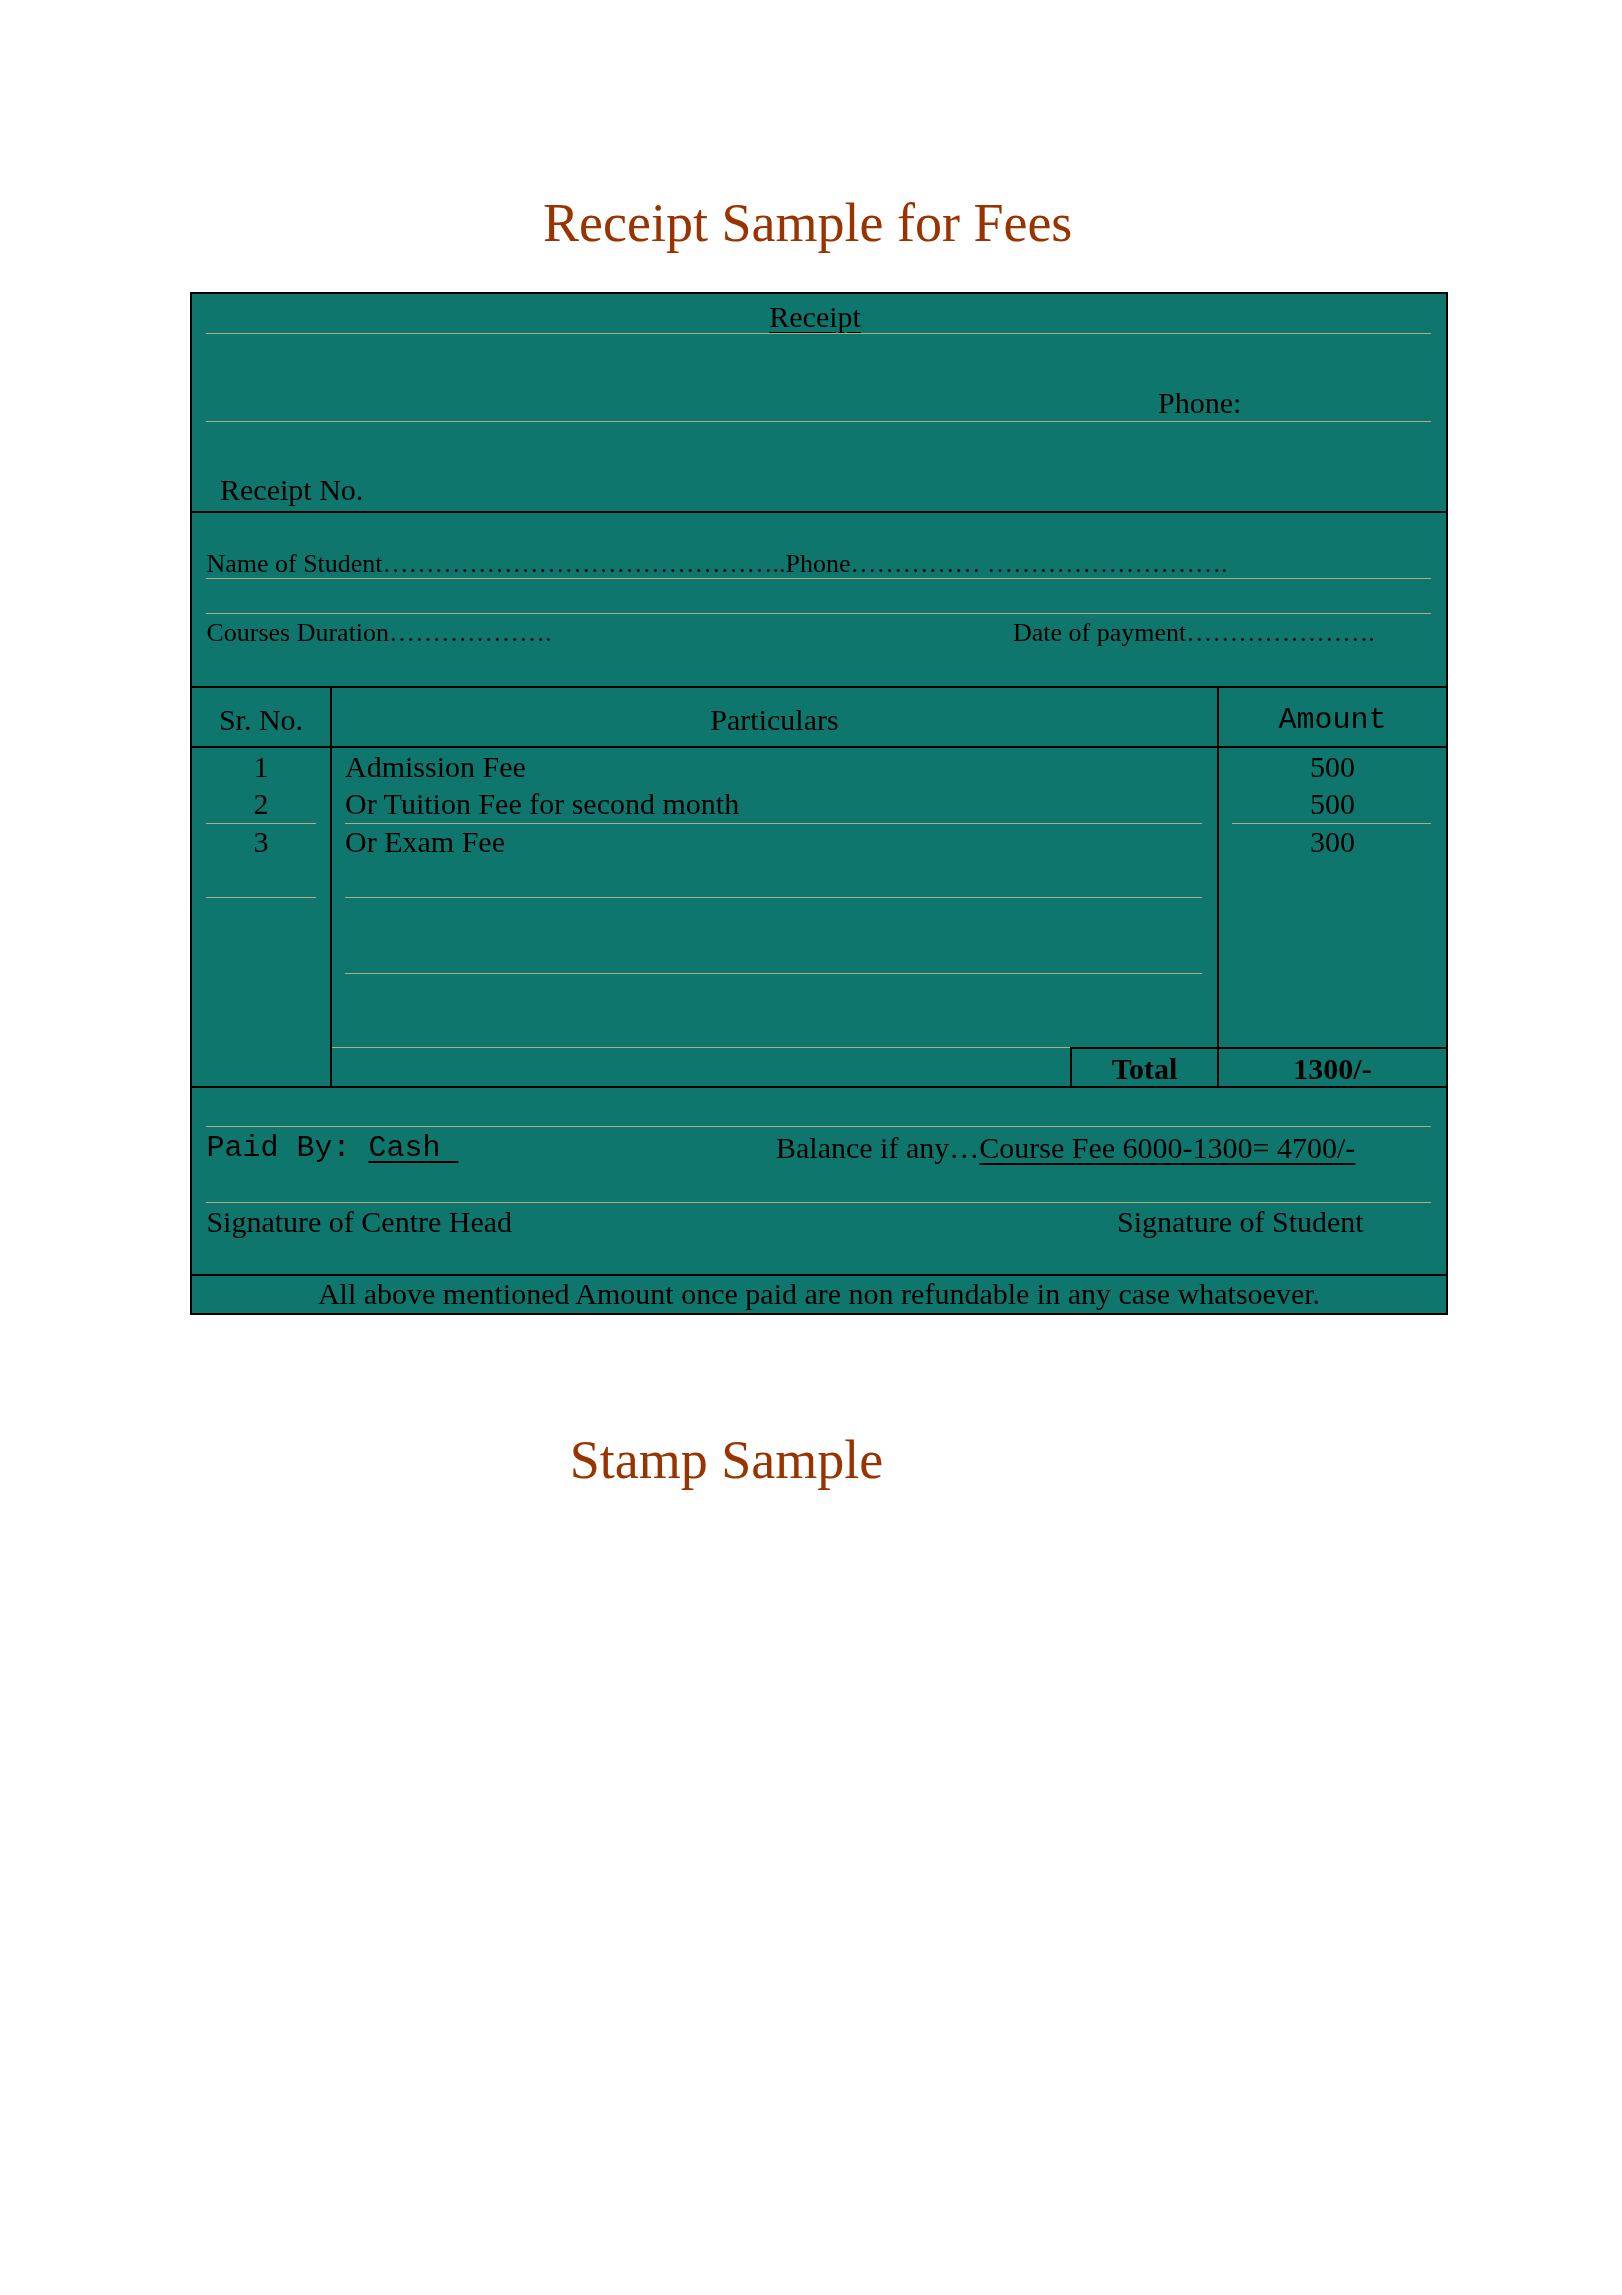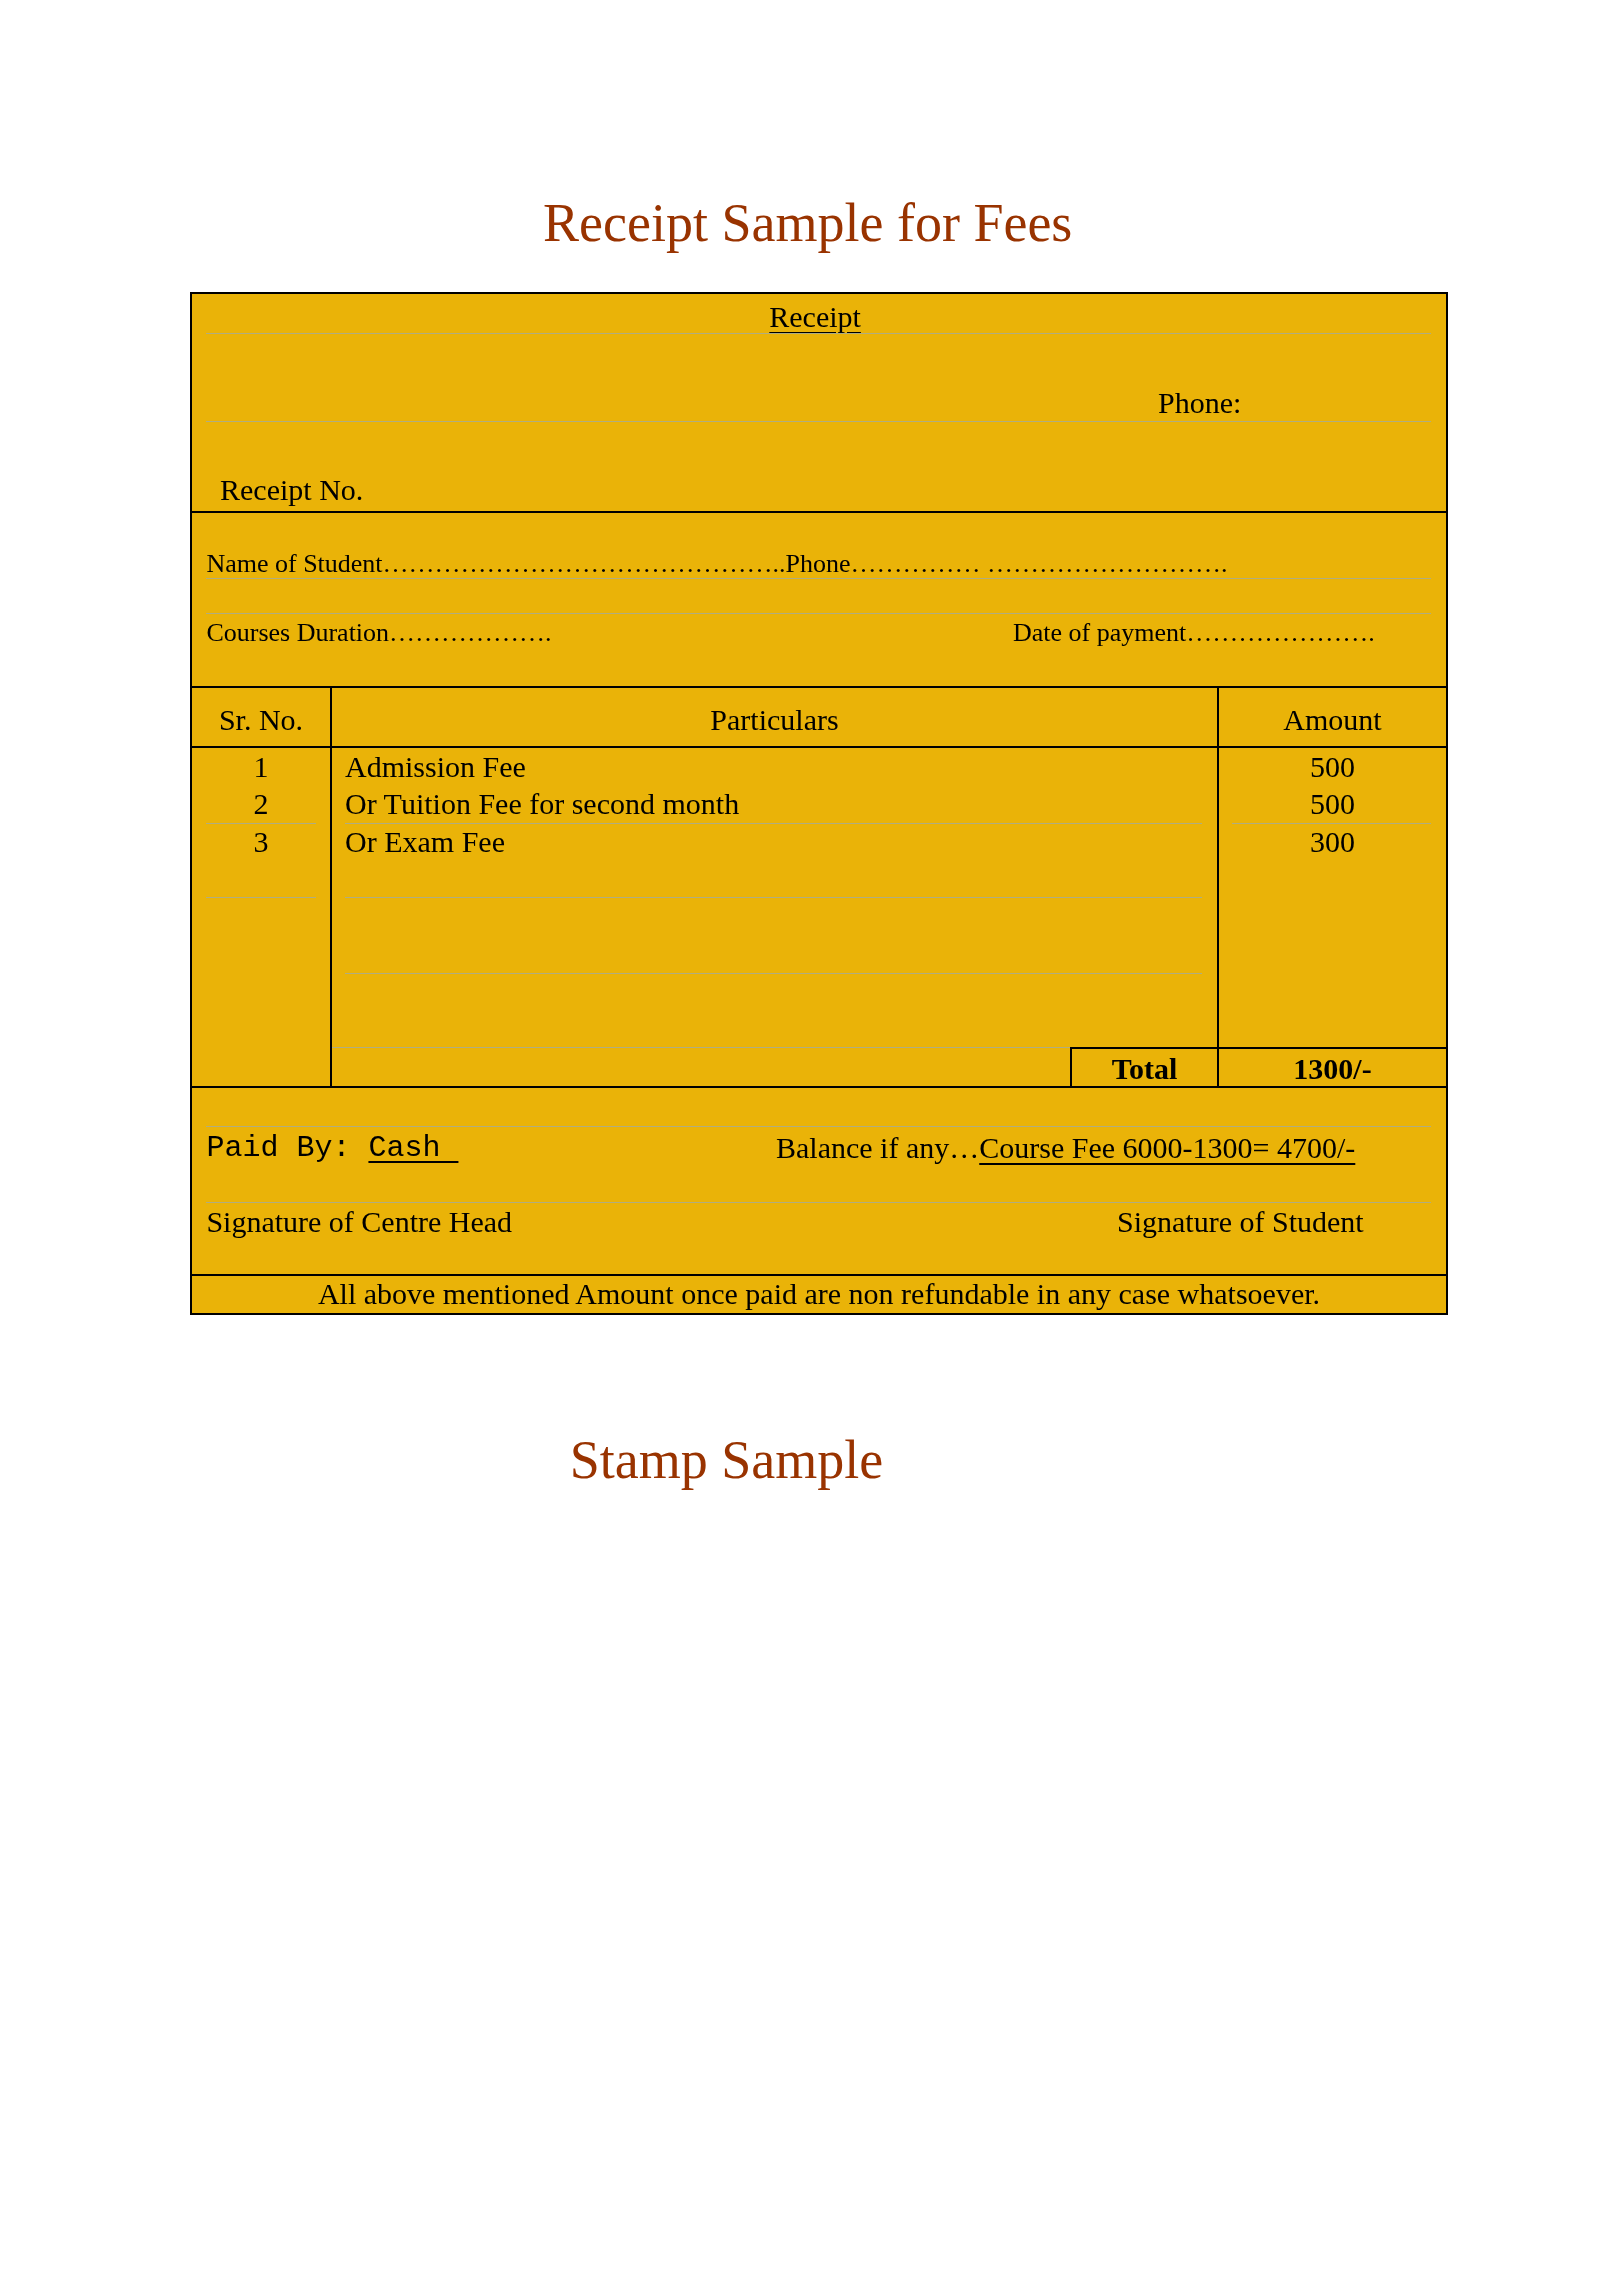--- a/index.html
+++ b/index.html
@@ -1,20 +1,20 @@
 <!DOCTYPE html>
 <html style="font-size:10.5px"><head>
 <meta charset="utf-8">
 <style>
   html, body { margin:0; padding:0; background:#ffffff; }
   body { width:1622px; height:2295px; position:relative; font-family:"Liberation Serif","DejaVu Serif",serif; color:#000; overflow:hidden; }
   .title { position:absolute; left:0; width:1622px; text-align:center; font-size:54px; color:#993300; line-height:1; }
   #doc-title { top:196px; left:-3.3px; }
   #stamp-title { top:1433px; left:0; width:1453px; }
-  .receipt { position:absolute; left:190px; top:292px; width:1254px; height:1019px; background:#eab308; border:2px solid #000; }
+  .receipt { position:absolute; left:190px; top:292px; width:1254px; height:1019px; background:#0f766e; border:2px solid #000; }
   .hline { position:absolute; height:0; border-top:2px solid #000; }
   .vline { position:absolute; width:0; border-left:2px solid #000; }
   .rule { position:absolute; height:0; border-top:1.3px solid #b0ad80; }
   .txt { position:absolute; font-size:30px; white-space:nowrap; line-height:1; }
   .u { text-decoration:underline; text-underline-offset:4.6px; text-decoration-thickness:2px; }
   .center { text-align:center; }
   .bold { font-weight:bold; }
 </style>
 </head>
 <body>
@@ -38,21 +38,21 @@
   <div class="rule" style="left:14.4px;width:1225px;top:319px;"></div>
   <div class="txt" style="left:14.4px;top:326px;font-size:26px;">Courses Duration……………….</div>
   <div class="txt" style="left:821px;top:326px;font-size:26px;">Date of payment………………….</div>
   <div class="hline" style="left:0;width:1254px;top:392px;"></div>
 
   <div class="vline" style="left:138px;top:392px;height:400px;"></div>
   <div class="vline" style="left:1025px;top:392px;height:400px;"></div>
 
   <div class="txt center" style="left:0;width:138px;top:411px;">Sr. No.</div>
   <div class="txt center" style="left:140px;width:885px;top:411px;">Particulars</div>
-  <div class="txt center" style="left:1027px;width:227px;top:411px;">Amount</div>
+  <div class="txt center" style="left:1027px;width:227px;top:411px;font-family:Liberation Mono, monospace;">Amount</div>
   <div class="hline" style="left:0;width:1254px;top:452px;"></div>
 
   <div>
     <div class="txt center" style="left:0;width:138px;top:458px;">1</div>
     <div class="txt" style="left:153px;top:458px;">Admission Fee</div>
     <div class="txt center" style="left:1027px;width:227px;top:458px;">500</div>
   </div>
   <div>
     <div class="txt center" style="left:0;width:138px;top:495px;">2</div>
     <div class="txt" style="left:153px;top:495px;">Or Tuition Fee for second month</div>

